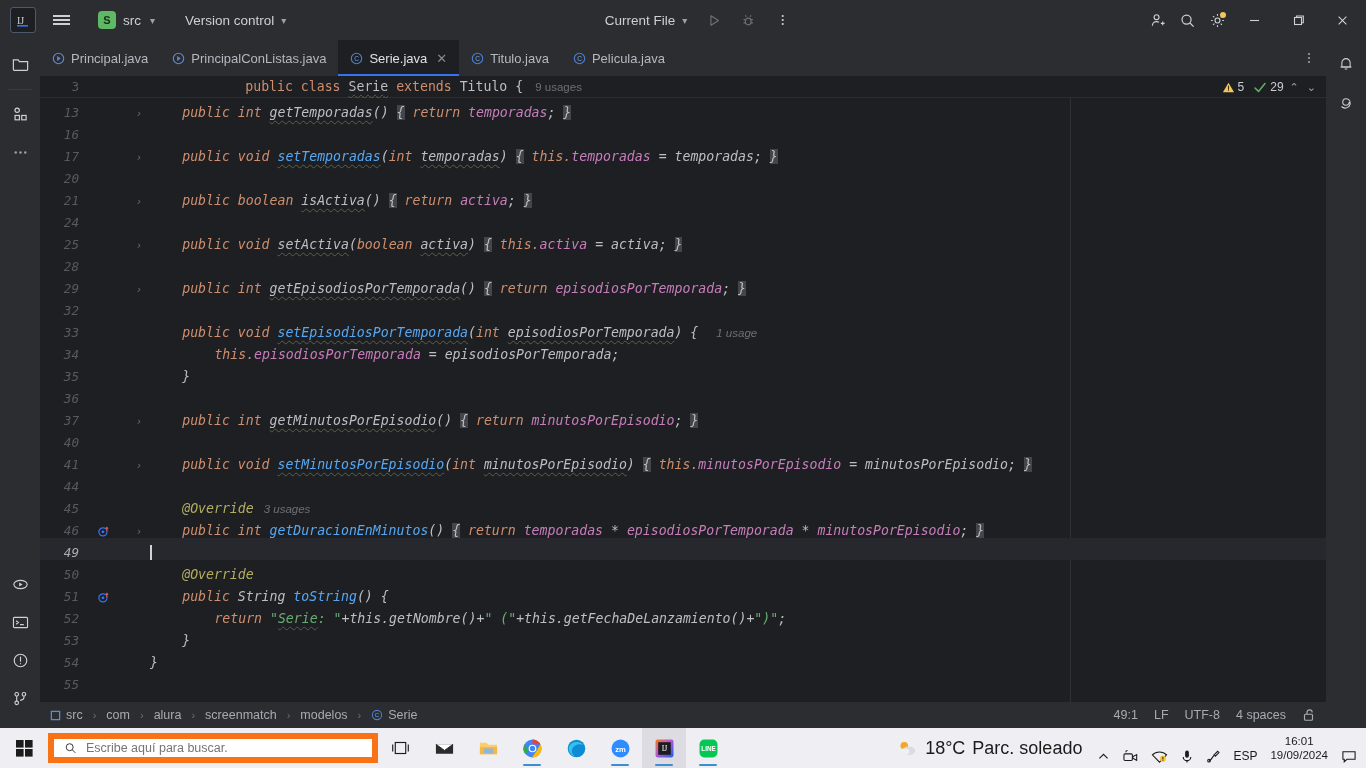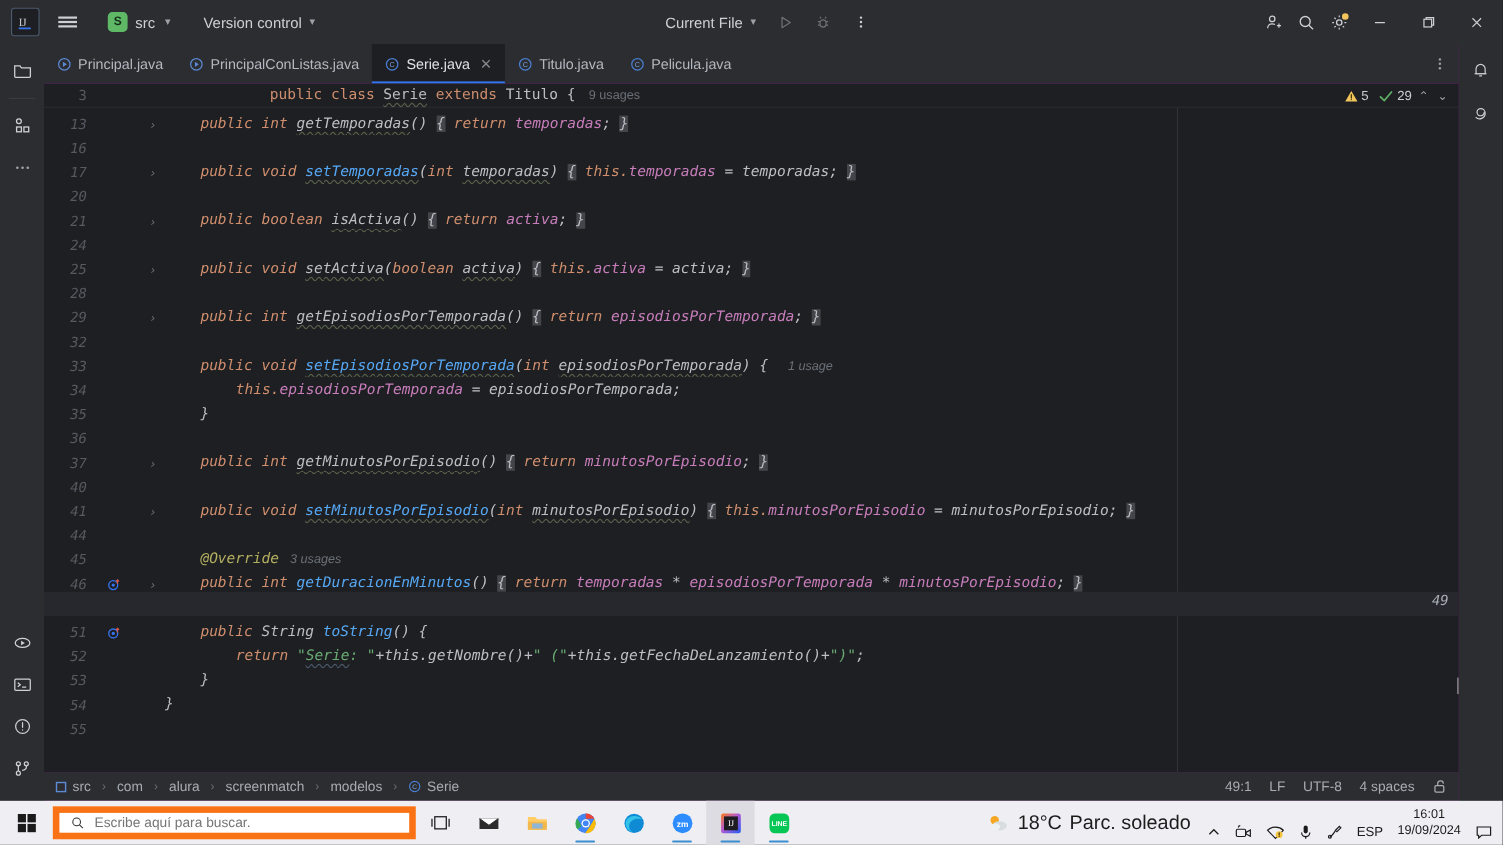--- a/index.html
+++ b/index.html
@@ -51,21 +51,21 @@
   .inspect { position:absolute; right:8px; top:0; height:22px; display:flex; align-items:center; gap:4px; font-size:12px; }
   .insp-warn { color:#c9ccd2; display:flex; align-items:center; gap:3px; }
   .insp-ok { color:#c9ccd2; display:flex; align-items:center; gap:3px; }
   .insp-chev { color:#9da0a8; padding:0 2px; font-size:11px; }
 
   
   .editor { flex:1; position:relative; overflow:hidden; background:#1e1f22;
             font-family:"DejaVu Sans Mono","Liberation Mono",monospace; font-size:13.2px; }
   .guide { position:absolute; top:0; bottom:0; left:1030px; width:1px; background:#2f3136; }
   .row { position:relative; height:22px; display:flex; align-items:flex-end; white-space:pre;font-style:italic; }
-  .row.cur { background:#26282e;flex-direction:column; }
+  .row.cur { background:#26282e; }
   .ln { width:48px; text-align:right; padding-right:9px; color:#565a61; font-size:12.6px; flex:0 0 48px; }
   .row.cur .ln { color:#a9adb4; }
   .gut { width:30px; flex:0 0 30px; display:flex; align-items:center; justify-content:center; }
   .fold { color:#6b7078; font-size:11px; }
   .code { padding-left:32px; color:#bcbec4; }
 
   
   .k   { color:#cf8e6d; }            
   .mth { color:#bcbec4; }            
   .mthb{ color:#56a8f5; }            
@@ -347,20 +347,21 @@
             <div class="row"><span class="ln">40</span><span class="gut"></span><span class="fold" style="position: absolute; left: 92px; width: 14px; text-align: center;"></span><span class="code" style="padding-left: 32px;"></span></div>
             <div class="row"><span class="ln">41</span><span class="gut"></span><span class="fold" style="position: absolute; left: 92px; width: 14px; text-align: center;">›</span><span class="code" style="padding-left: 64.2px;"><span class="k">public </span><span class="k">void </span><span class="mthb wavy">setMinutosPorEpisodio</span><span class="pl">(</span><span class="k">int </span><span class="pl wavy">minutosPorEpisodio</span><span class="pl">) </span><span class="brc">{</span><span class="k"> this.</span><span class="fld">minutosPorEpisodio</span><span class="pl"> = minutosPorEpisodio; </span><span class="brc">}</span></span></div>
             <div class="row"><span class="ln">44</span><span class="gut"></span><span class="fold" style="position: absolute; left: 92px; width: 14px; text-align: center;"></span><span class="code" style="padding-left: 32px;"></span></div>
             <div class="row"><span class="ln">45</span><span class="gut"></span><span class="fold" style="position: absolute; left: 92px; width: 14px; text-align: center;"></span><span class="code" style="padding-left: 64.2px;"><span class="ann">@Override</span><span class="usg" style="margin-left: 10px;">3 usages</span></span></div>
             <div class="row"><span class="ln">46</span><span class="gut"><svg width="13" height="13" viewBox="0 0 14 14">
                   <circle cx="6.4" cy="7.4" r="4.4" fill="none" stroke="#3574f0" stroke-width="1.3"></circle>
                   <circle cx="6.4" cy="7.4" r="1.6" fill="#3574f0"></circle>
                   <path d="M10.6 6.4V2.6M9.2 3.8l1.4-1.4 1.4 1.4" stroke="#d9574a" stroke-width="1.2" fill="none"></path>
                 </svg></span><span class="fold" style="position: absolute; left: 92px; width: 14px; text-align: center;">›</span><span class="code" style="padding-left: 64.2px;"><span class="k">public </span><span class="k">int </span><span class="mthb">getDuracionEnMinutos</span><span class="pl">() </span><span class="brc">{</span><span class="k"> return </span><span class="fld">temporadas</span><span class="pl"> * </span><span class="fld">episodiosPorTemporada</span><span class="pl"> * </span><span class="fld">minutosPorEpisodio</span><span class="pl">; </span><span class="brc">}</span></span></div>
             <div class="row cur"><span class="ln">49</span><span class="gut"></span><span class="fold" style="position: absolute; left: 92px; width: 14px; text-align: center;"></span><span class="code" style="padding-left: 32px;"><span class="caret"></span></span></div>
+            <div class="row"><span class="ln">50</span><span class="gut"></span><span class="fold" style="position: absolute; left: 92px; width: 14px; text-align: center;"></span><span class="code" style="padding-left: 64.2px;"><span class="ann">@Override</span></span></div>
             <div class="row"><span class="ln">51</span><span class="gut"><svg width="13" height="13" viewBox="0 0 14 14">
                   <circle cx="6.4" cy="7.4" r="4.4" fill="none" stroke="#3574f0" stroke-width="1.3"></circle>
                   <circle cx="6.4" cy="7.4" r="1.6" fill="#3574f0"></circle>
                   <path d="M10.6 6.4V2.6M9.2 3.8l1.4-1.4 1.4 1.4" stroke="#d9574a" stroke-width="1.2" fill="none"></path>
                 </svg></span><span class="fold" style="position: absolute; left: 92px; width: 14px; text-align: center;"></span><span class="code" style="padding-left: 64.2px;"><span class="k">public </span><span class="pl">String </span><span class="mthb">toString</span><span class="pl">() {</span></span></div>
             <div class="row"><span class="ln">52</span><span class="gut"></span><span class="fold" style="position: absolute; left: 92px; width: 14px; text-align: center;"></span><span class="code" style="padding-left: 96.4px;"><span class="k">return </span><span class="str">"</span><span class="str wavyg">Serie</span><span class="str">: "</span><span class="pl">+this.</span><span class="pl">getNombre</span><span class="pl">()+</span><span class="str">" ("</span><span class="pl">+this.</span><span class="pl">getFechaDeLanzamiento</span><span class="pl">()+</span><span class="str">")"</span><span class="pl">;</span></span></div>
             <div class="row"><span class="ln">53</span><span class="gut"></span><span class="fold" style="position: absolute; left: 92px; width: 14px; text-align: center;"></span><span class="code" style="padding-left: 64.2px;"><span class="pl">}</span></span></div>
             <div class="row"><span class="ln">54</span><span class="gut"></span><span class="fold" style="position: absolute; left: 92px; width: 14px; text-align: center;"></span><span class="code" style="padding-left: 32px;"><span class="pl">}</span></span></div>
             <div class="row"><span class="ln">55</span><span class="gut"></span><span class="fold" style="position: absolute; left: 92px; width: 14px; text-align: center;"></span><span class="code" style="padding-left: 32px;"></span></div>
           </div>

